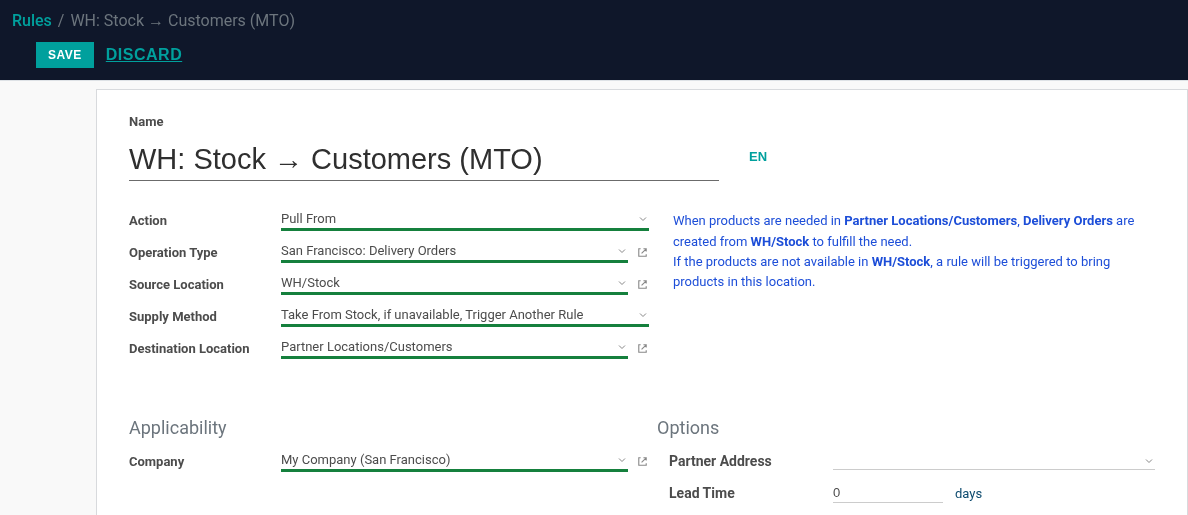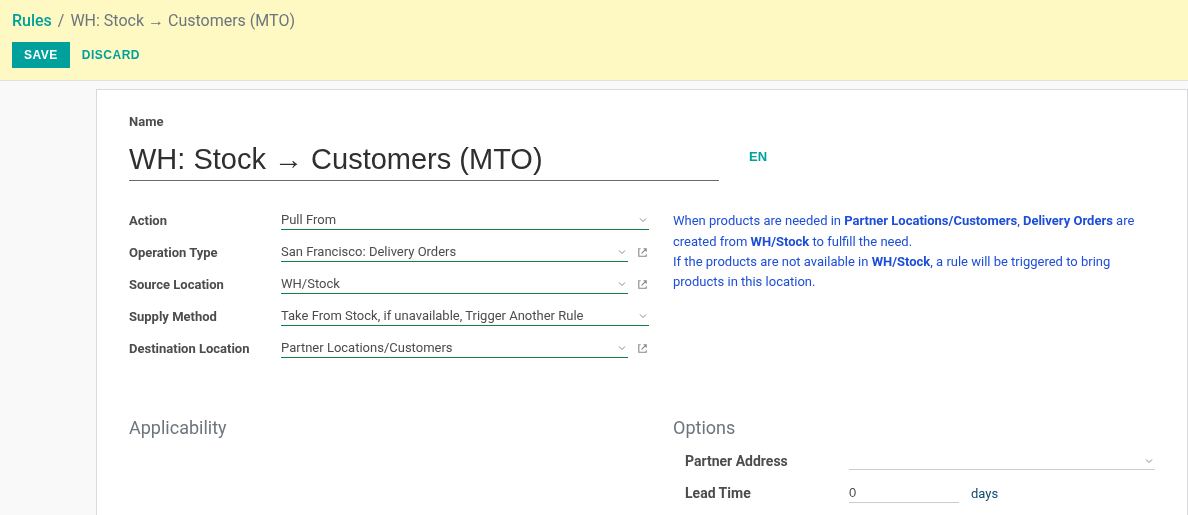--- a/index.html
+++ b/index.html
@@ -4,21 +4,21 @@
 <style>
   * { box-sizing: border-box; margin: 0; padding: 0; }
   body {
     font-family: -apple-system, BlinkMacSystemFont, "Segoe UI", Roboto, "Helvetica Neue", Arial, sans-serif;
     font-size: 13px;
     color: #4c4c4c;
     background: #f9f9f9;
     width: 1188px;
   }
   .topbar {
-    background: #fef9c3;
+    background: #0f172a;
     padding: 10px 12px 0 12px;
   }
   .breadcrumb {
     font-size: 16px;
     line-height: 1.4;
     margin-bottom: 10px;
   }
   .breadcrumb a {
     color: #00a09d;
     text-decoration: none;
@@ -39,29 +39,31 @@
   }
   .btn-save {
     background: #00a09d;
     color: #fff;
     border: none;
     padding: 6px 12px;
     font-size: 12px;
     font-weight: 600;
     letter-spacing: 0.5px;
     cursor: pointer;
+    margin-left: 24px;
   }
   .btn-discard {
     background: transparent;
     color: #00a09d;
     border: none;
-    font-size: 12px;
+    font-size: 16px;
     font-weight: 600;
     letter-spacing: 0.5px;
     cursor: pointer;
+    text-decoration: underline;
   }
   .divider {
     border-top: 1px solid #dee2e6;
   }
   .sheet {
     background: #fff;
     border: 1px solid #d8dadd;
     margin: 8px auto 0 96px;
     width: 1092px;
     padding: 24px 32px;
@@ -127,21 +129,21 @@
   }
   .field-wrap {
     flex: 1;
     display: flex;
     align-items: center;
     gap: 8px;
   }
   .field-input {
     flex: 1;
     position: relative;
-    border-bottom: 1px solid #15803d;
+    border-bottom: 3px solid #15803d;
   }
   .field-text {
     font-size: 13px;
     color: #4c4c4c;
     padding: 2px 18px 2px 0;
     display: block;
     cursor: text;
   }
   .caret {
     position: absolute;
@@ -152,21 +154,21 @@
   }
   .caret svg { display:block; }
   .ext-link {
     color: #7c7c7c;
     cursor: pointer;
     display: inline-flex;
   }
   .ext-link svg { display:block; }
   .section-row {
     display: flex;
-    gap: 24px;
+    gap: 8px;
     margin-top: 48px;
     justify-content: center;
   }
   .section-left { width: 520px; }
   .section-right { flex: 1; }
   .section-title {
     font-size: 18px;
     color: #6c757d;
     font-weight: 400;
     margin-bottom: 12px;
@@ -321,20 +323,38 @@
 
     <div class="col-right">
       <span>When products are needed in </span><b>Partner Locations/Customers</b><span>, </span><b>Delivery Orders</b><span> are created from </span><b>WH/Stock</b><span> to fulfill the need.</span><br>
       <span>If the products are not available in </span><b>WH/Stock</b><span>, a rule will be triggered to bring products in this location.</span>
     </div>
   </div>
 
   <div class="section-row">
     <div class="section-left">
       <div class="section-title">Applicability</div>
+      <div class="form-row">
+        <div class="form-label">Company</div>
+        <div class="field-wrap">
+          <div class="field-input">
+            <span class="field-text">My Company (San Francisco)</span>
+            <span class="caret">
+                <svg width="8" height="8" viewBox="0 0 8 8">
+                  <path d="M1 2.5 L4 5.5 L7 2.5" fill="none" stroke="#888" stroke-width="1"></path>
+                </svg>
+              </span>
+          </div>
+          <span class="ext-link">
+              <svg width="13" height="13" viewBox="0 0 14 14">
+                <path d="M5 3 H3 V11 H11 V9 M8 3 H11 V6 M11 3 L6 8" fill="none" stroke="#888" stroke-width="1.2"></path>
+              </svg>
+            </span>
+        </div>
+      </div>
     </div>
 
     <div class="section-right">
       <div class="section-title">Options</div>
       <div class="opt-row">
         <div class="opt-label">Partner Address</div>
         <div class="partner-field">
           <span class="caret">
               <svg width="8" height="8" viewBox="0 0 8 8">
                 <path d="M1 2.5 L4 5.5 L7 2.5" fill="none" stroke="#888" stroke-width="1"></path>

